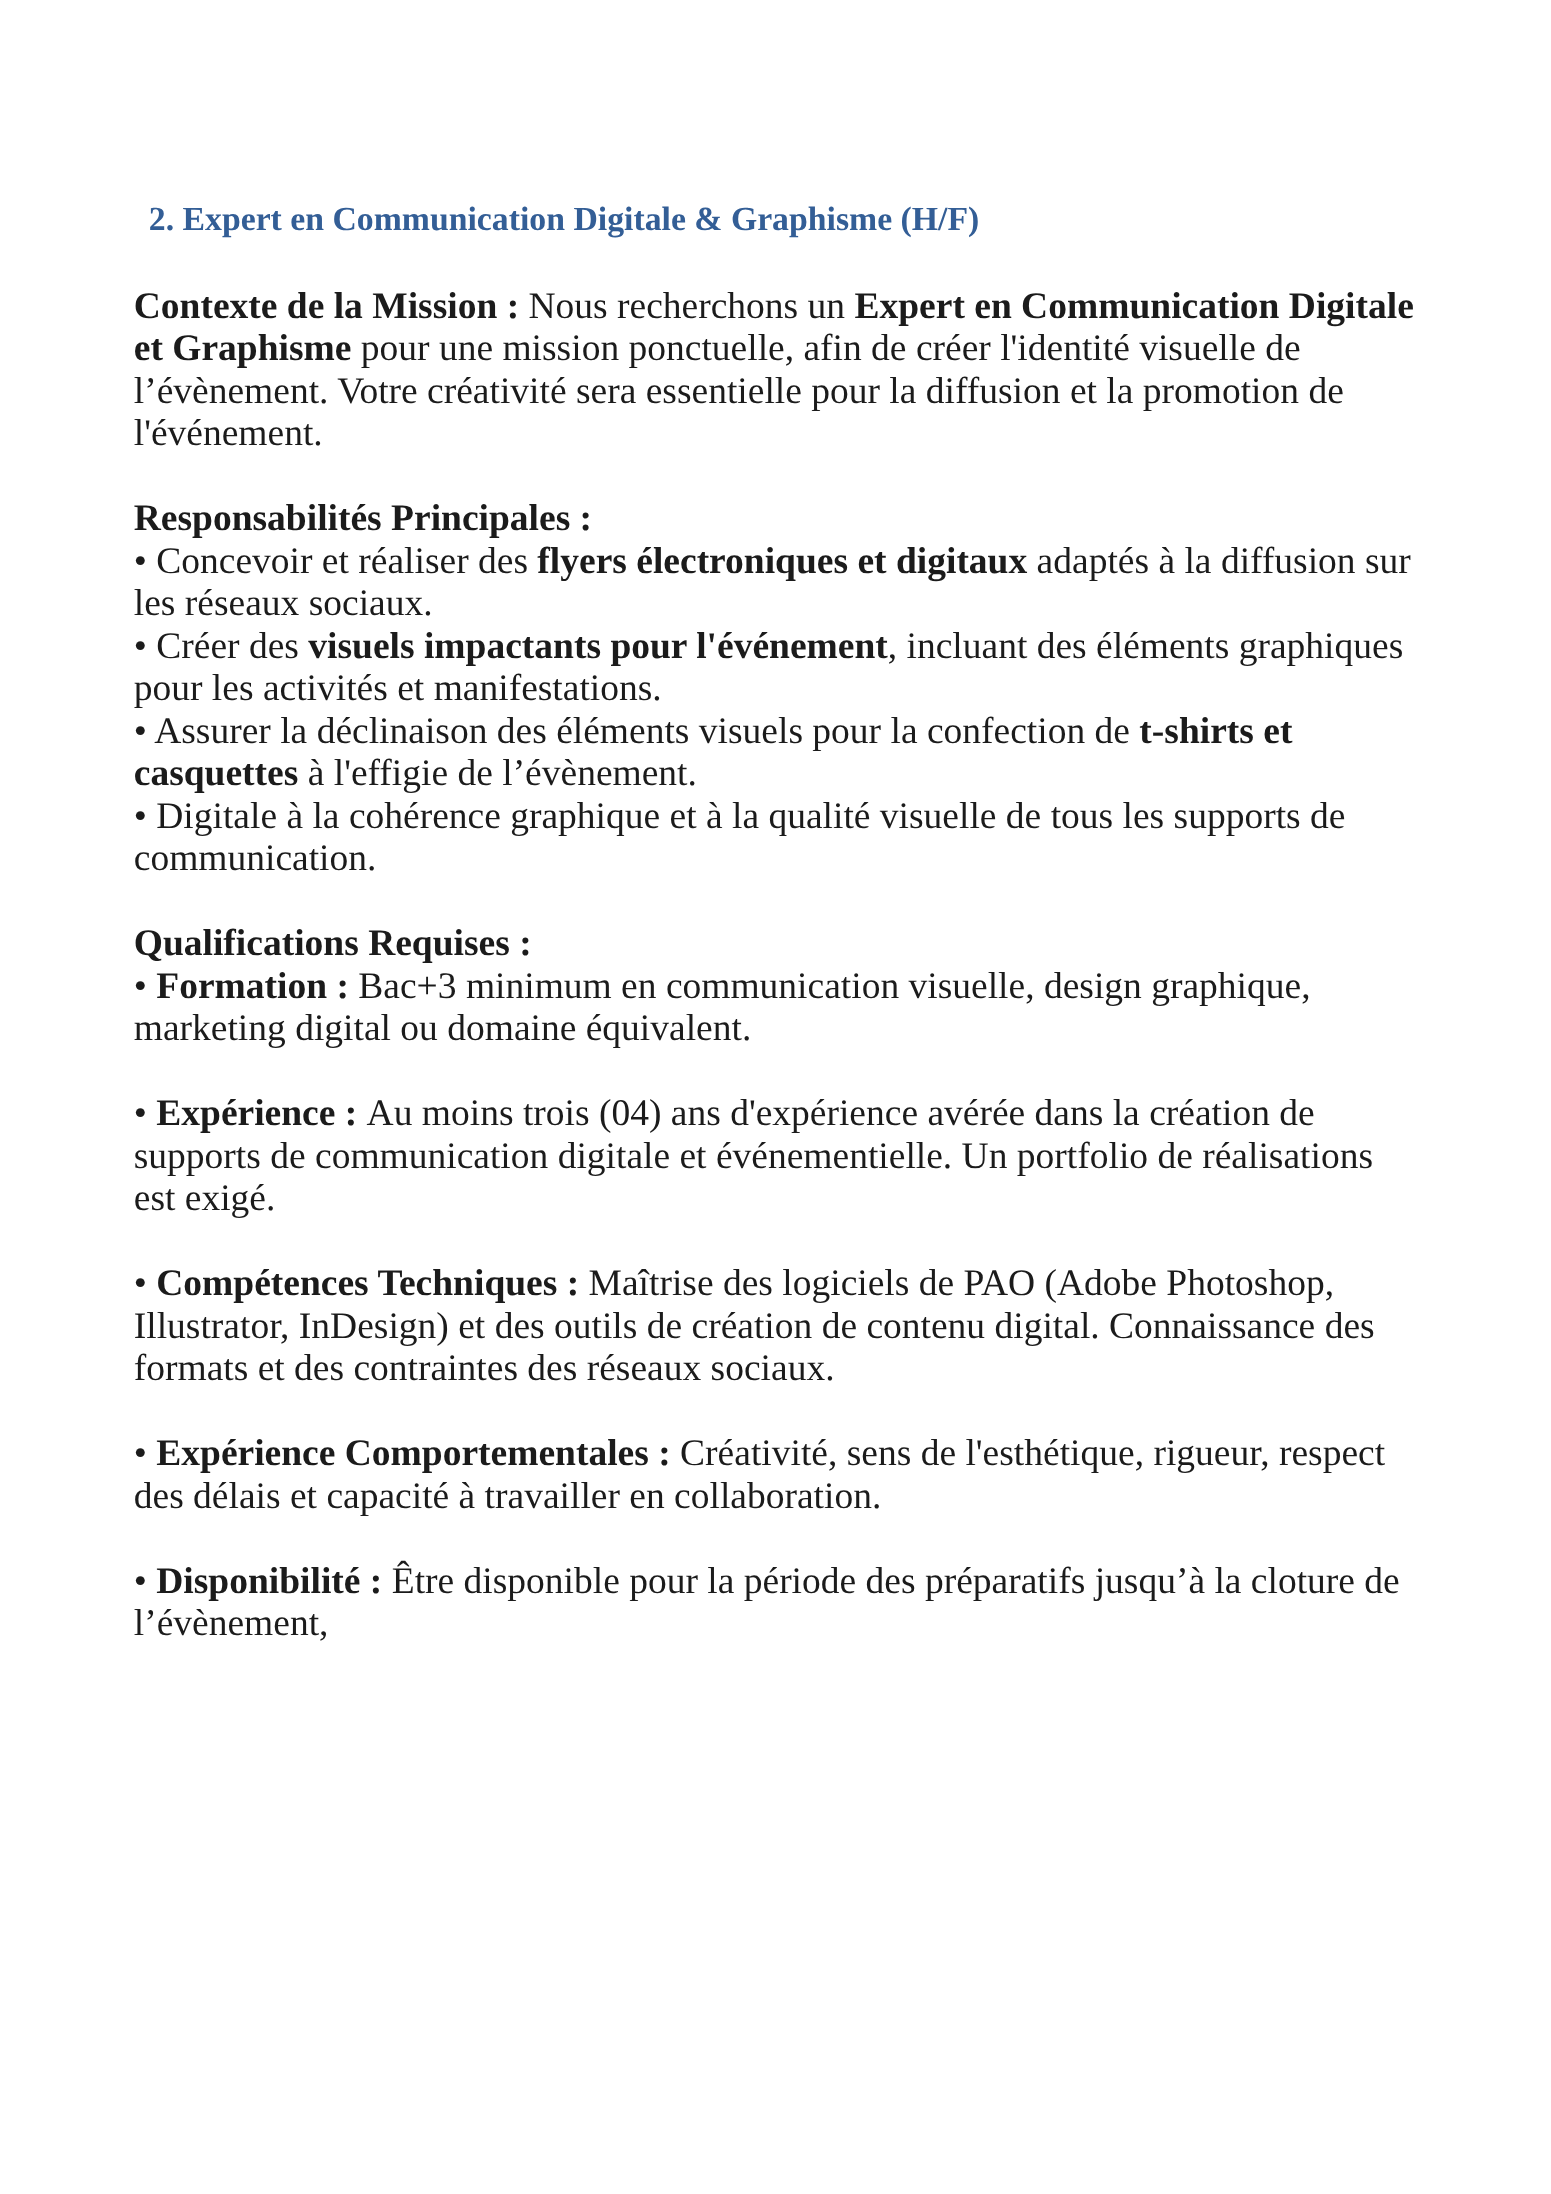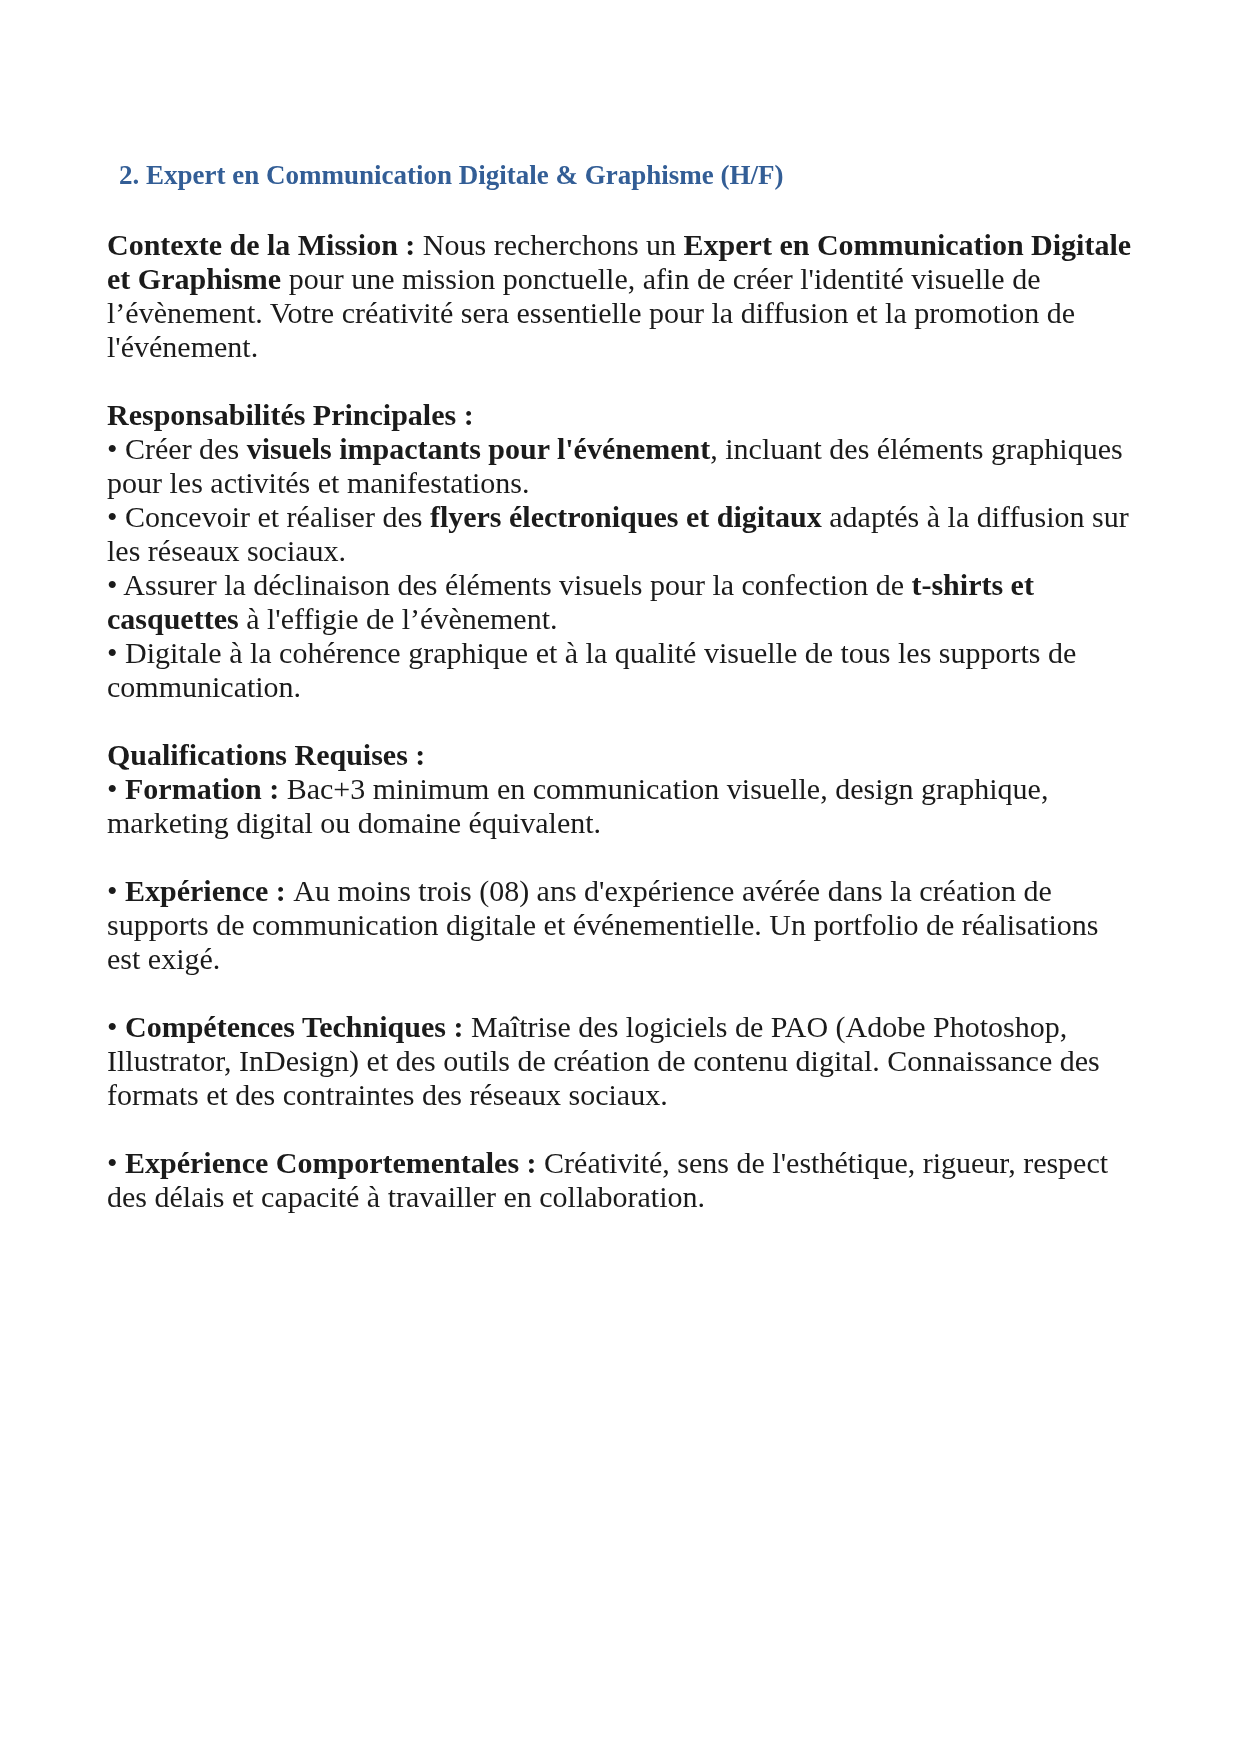--- a/index.html
+++ b/index.html
@@ -41,28 +41,29 @@
 </style>
 </head>
 <body>
 
 <div class="page">
   <h1 class="doc-title" style="color: rgb(51, 94, 150);">2. Expert en Communication Digitale &amp; Graphisme (H/F)</h1>
   <div class="doc-body">
       <p><span class="run-bold">Contexte de la Mission : </span><span class="run-regular">Nous recherchons un </span><span class="run-bold">Expert en Communication Digitale et Graphisme </span><span class="run-regular">pour une mission ponctuelle, afin de créer l'identité visuelle de l’évènement. Votre créativité sera essentielle pour la diffusion et la promotion de l'événement.</span></p>
       <div class="gap"></div>
       <p><span class="run-bold">Responsabilités Principales :</span></p>
+      <p><span class="run-regular">• Concevoir et réaliser des </span><span class="run-bold">flyers électroniques et digitaux</span><span class="run-regular"> adaptés à la diffusion sur les réseaux sociaux.</span></p>
       <p><span class="run-regular">• Créer des </span><span class="run-bold">visuels impactants pour l'événement</span><span class="run-regular">, incluant des éléments graphiques pour les activités et manifestations.</span></p>
-      <p><span class="run-regular">• Concevoir et réaliser des </span><span class="run-bold">flyers électroniques et digitaux</span><span class="run-regular"> adaptés à la diffusion sur les réseaux sociaux.</span></p>
       <p><span class="run-regular">• Assurer la déclinaison des éléments visuels pour la confection de </span><span class="run-bold">t-shirts et casquettes</span><span class="run-regular"> à l'effigie de l’évènement.</span></p>
       <p><span class="run-regular">• Digitale à la cohérence graphique et à la qualité visuelle de tous les supports de communication.</span></p>
       <div class="gap"></div>
       <p><span class="run-bold">Qualifications Requises :</span></p>
       <p><span class="run-regular">• </span><span class="run-bold">Formation : </span><span class="run-regular">Bac+3 minimum en communication visuelle, design graphique, marketing digital ou domaine équivalent.</span></p>
       <div class="gap"></div>
-      <p><span class="run-regular">• </span><span class="run-bold">Expérience : </span><span class="run-regular">Au moins trois (08) ans d'expérience avérée dans la création de supports de communication digitale et événementielle. Un portfolio de réalisations est exigé.</span></p>
+      <p><span class="run-regular">• </span><span class="run-bold">Expérience : </span><span class="run-regular">Au moins trois (04) ans d'expérience avérée dans la création de supports de communication digitale et événementielle. Un portfolio de réalisations est exigé.</span></p>
       <div class="gap"></div>
       <p><span class="run-regular">• </span><span class="run-bold">Compétences Techniques : </span><span class="run-regular">Maîtrise des logiciels de PAO (Adobe Photoshop, Illustrator, InDesign) et des outils de création de contenu digital. Connaissance des formats et des contraintes des réseaux sociaux.</span></p>
       <div class="gap"></div>
       <p><span class="run-regular">• </span><span class="run-bold">Expérience Comportementales : </span><span class="run-regular">Créativité, sens de l'esthétique, rigueur, respect des délais et capacité à travailler en collaboration.</span></p>
       <div class="gap"></div>
+      <p><span class="run-regular">• </span><span class="run-bold">Disponibilité : </span><span class="run-regular">Être disponible pour la période des préparatifs jusqu’à la cloture de l’évènement,</span></p>
     </div>
 </div>
 
 </body></html>

